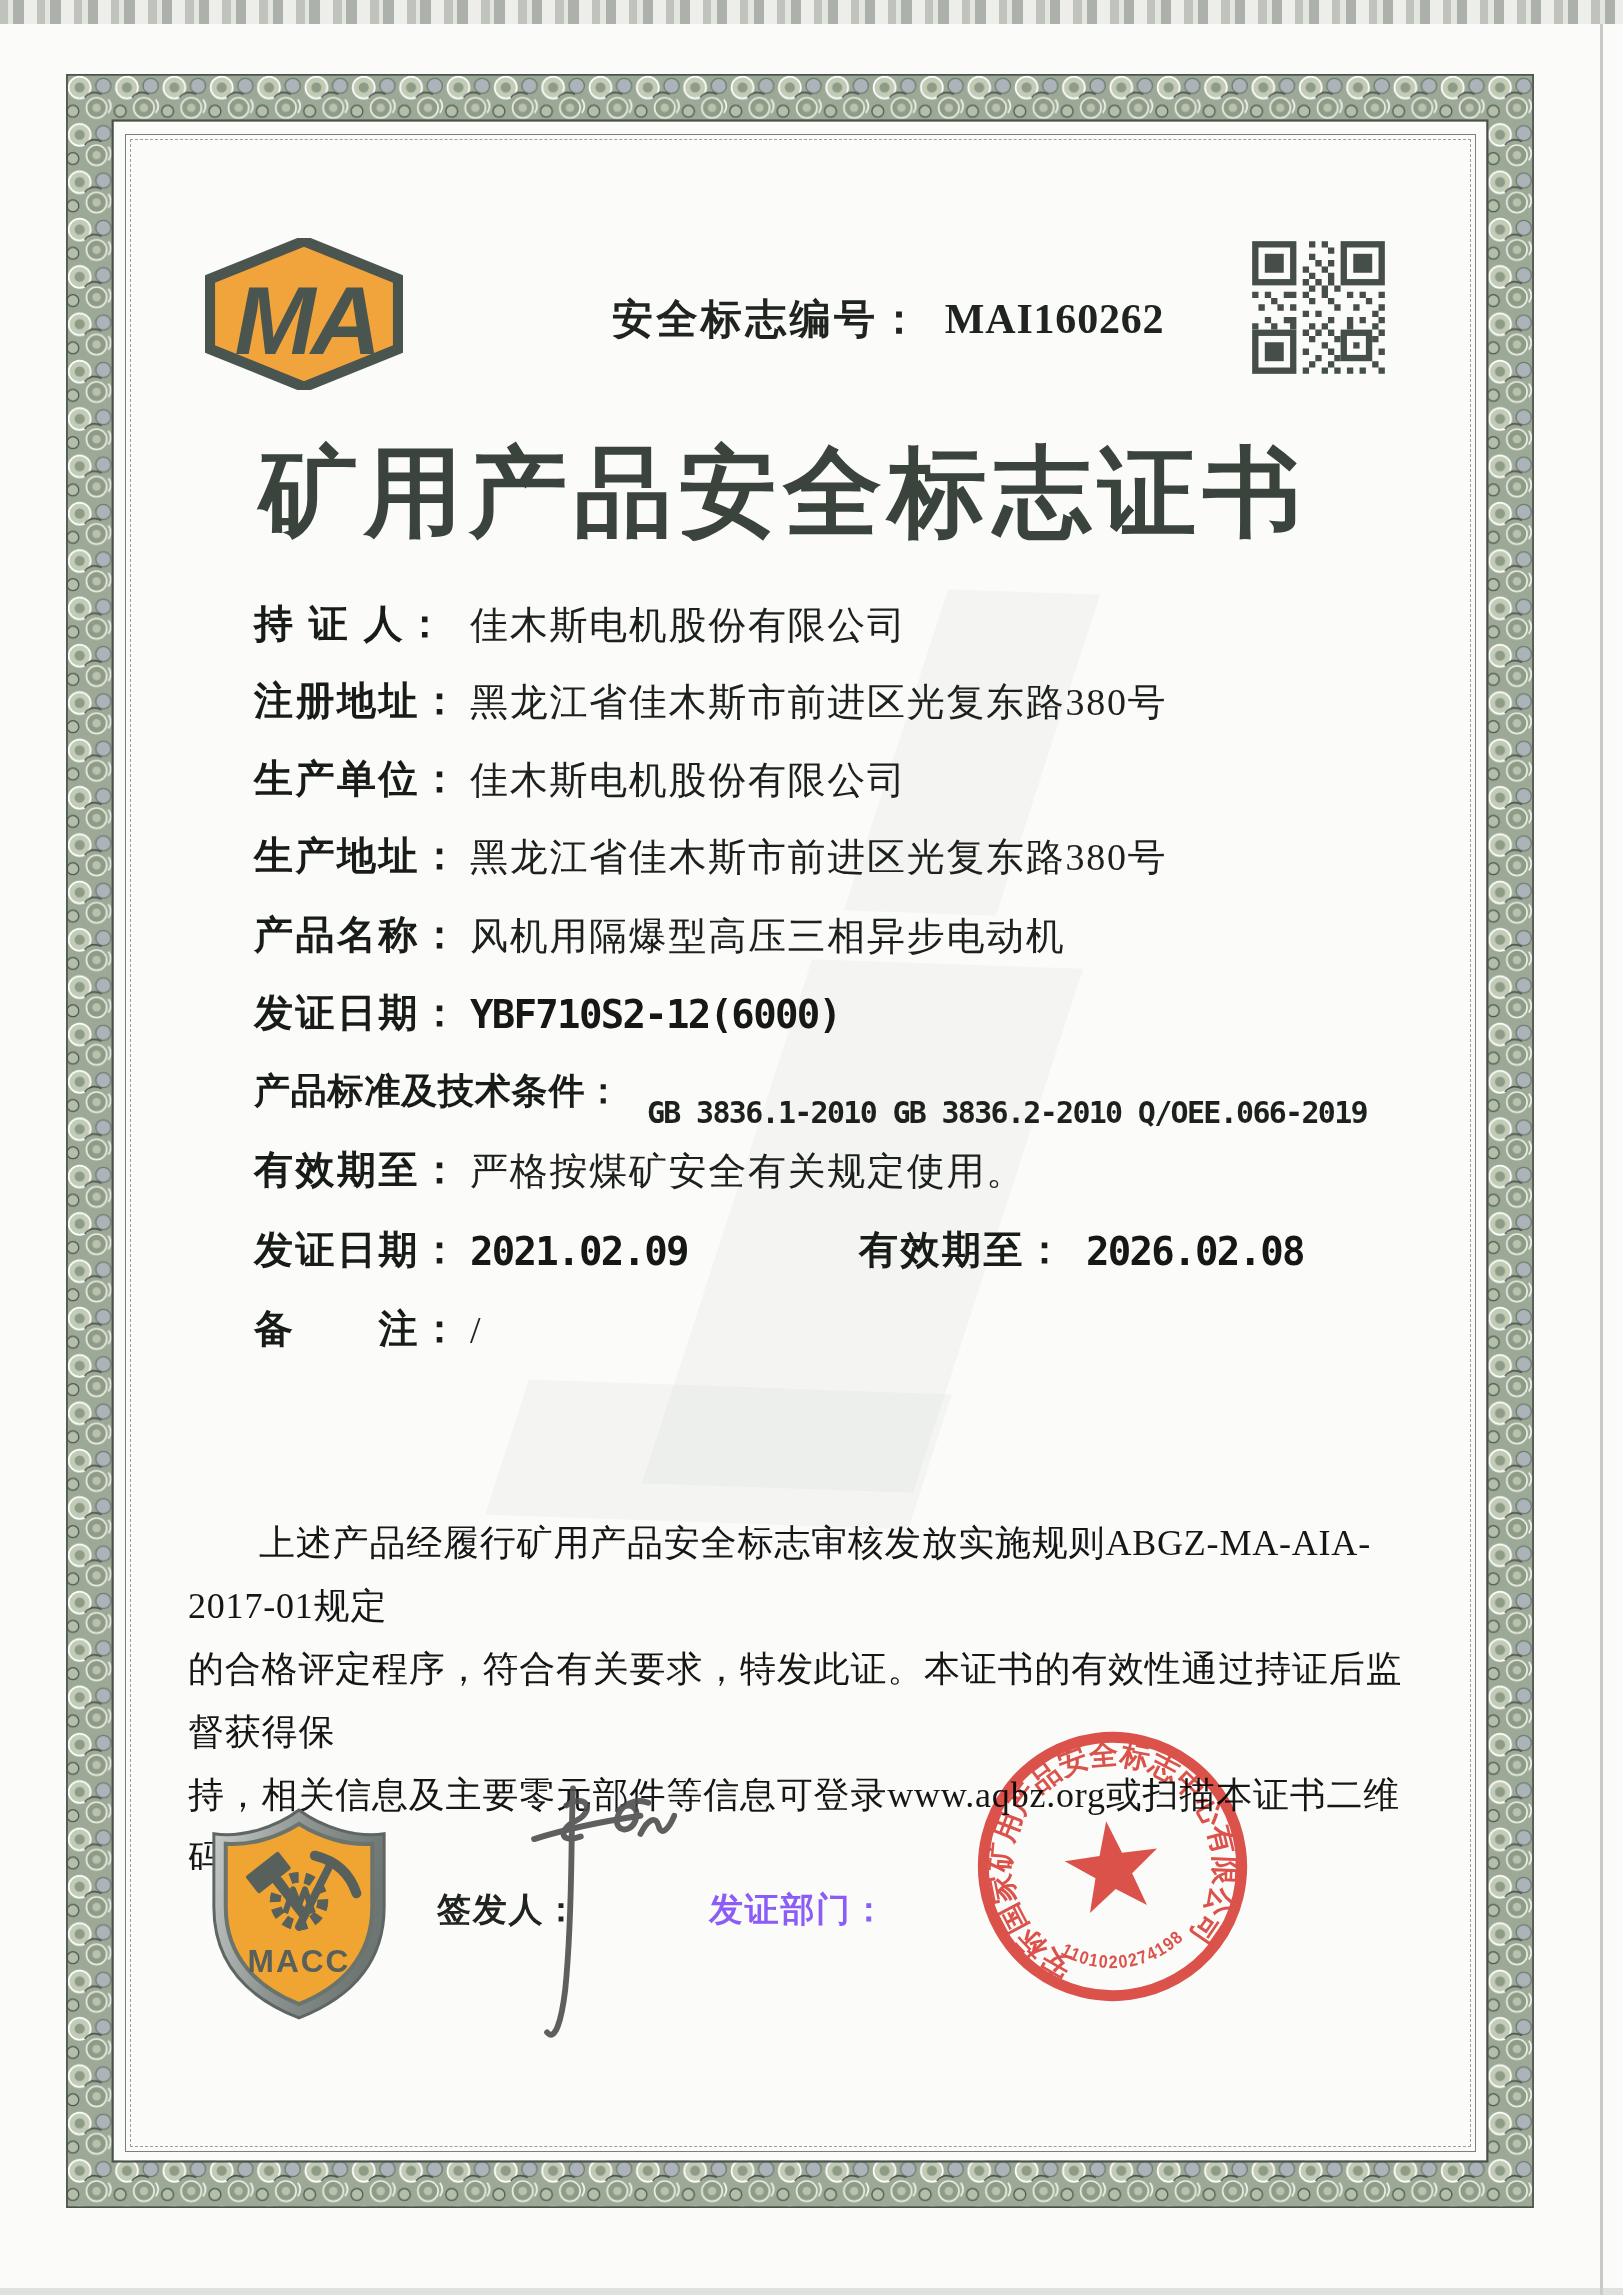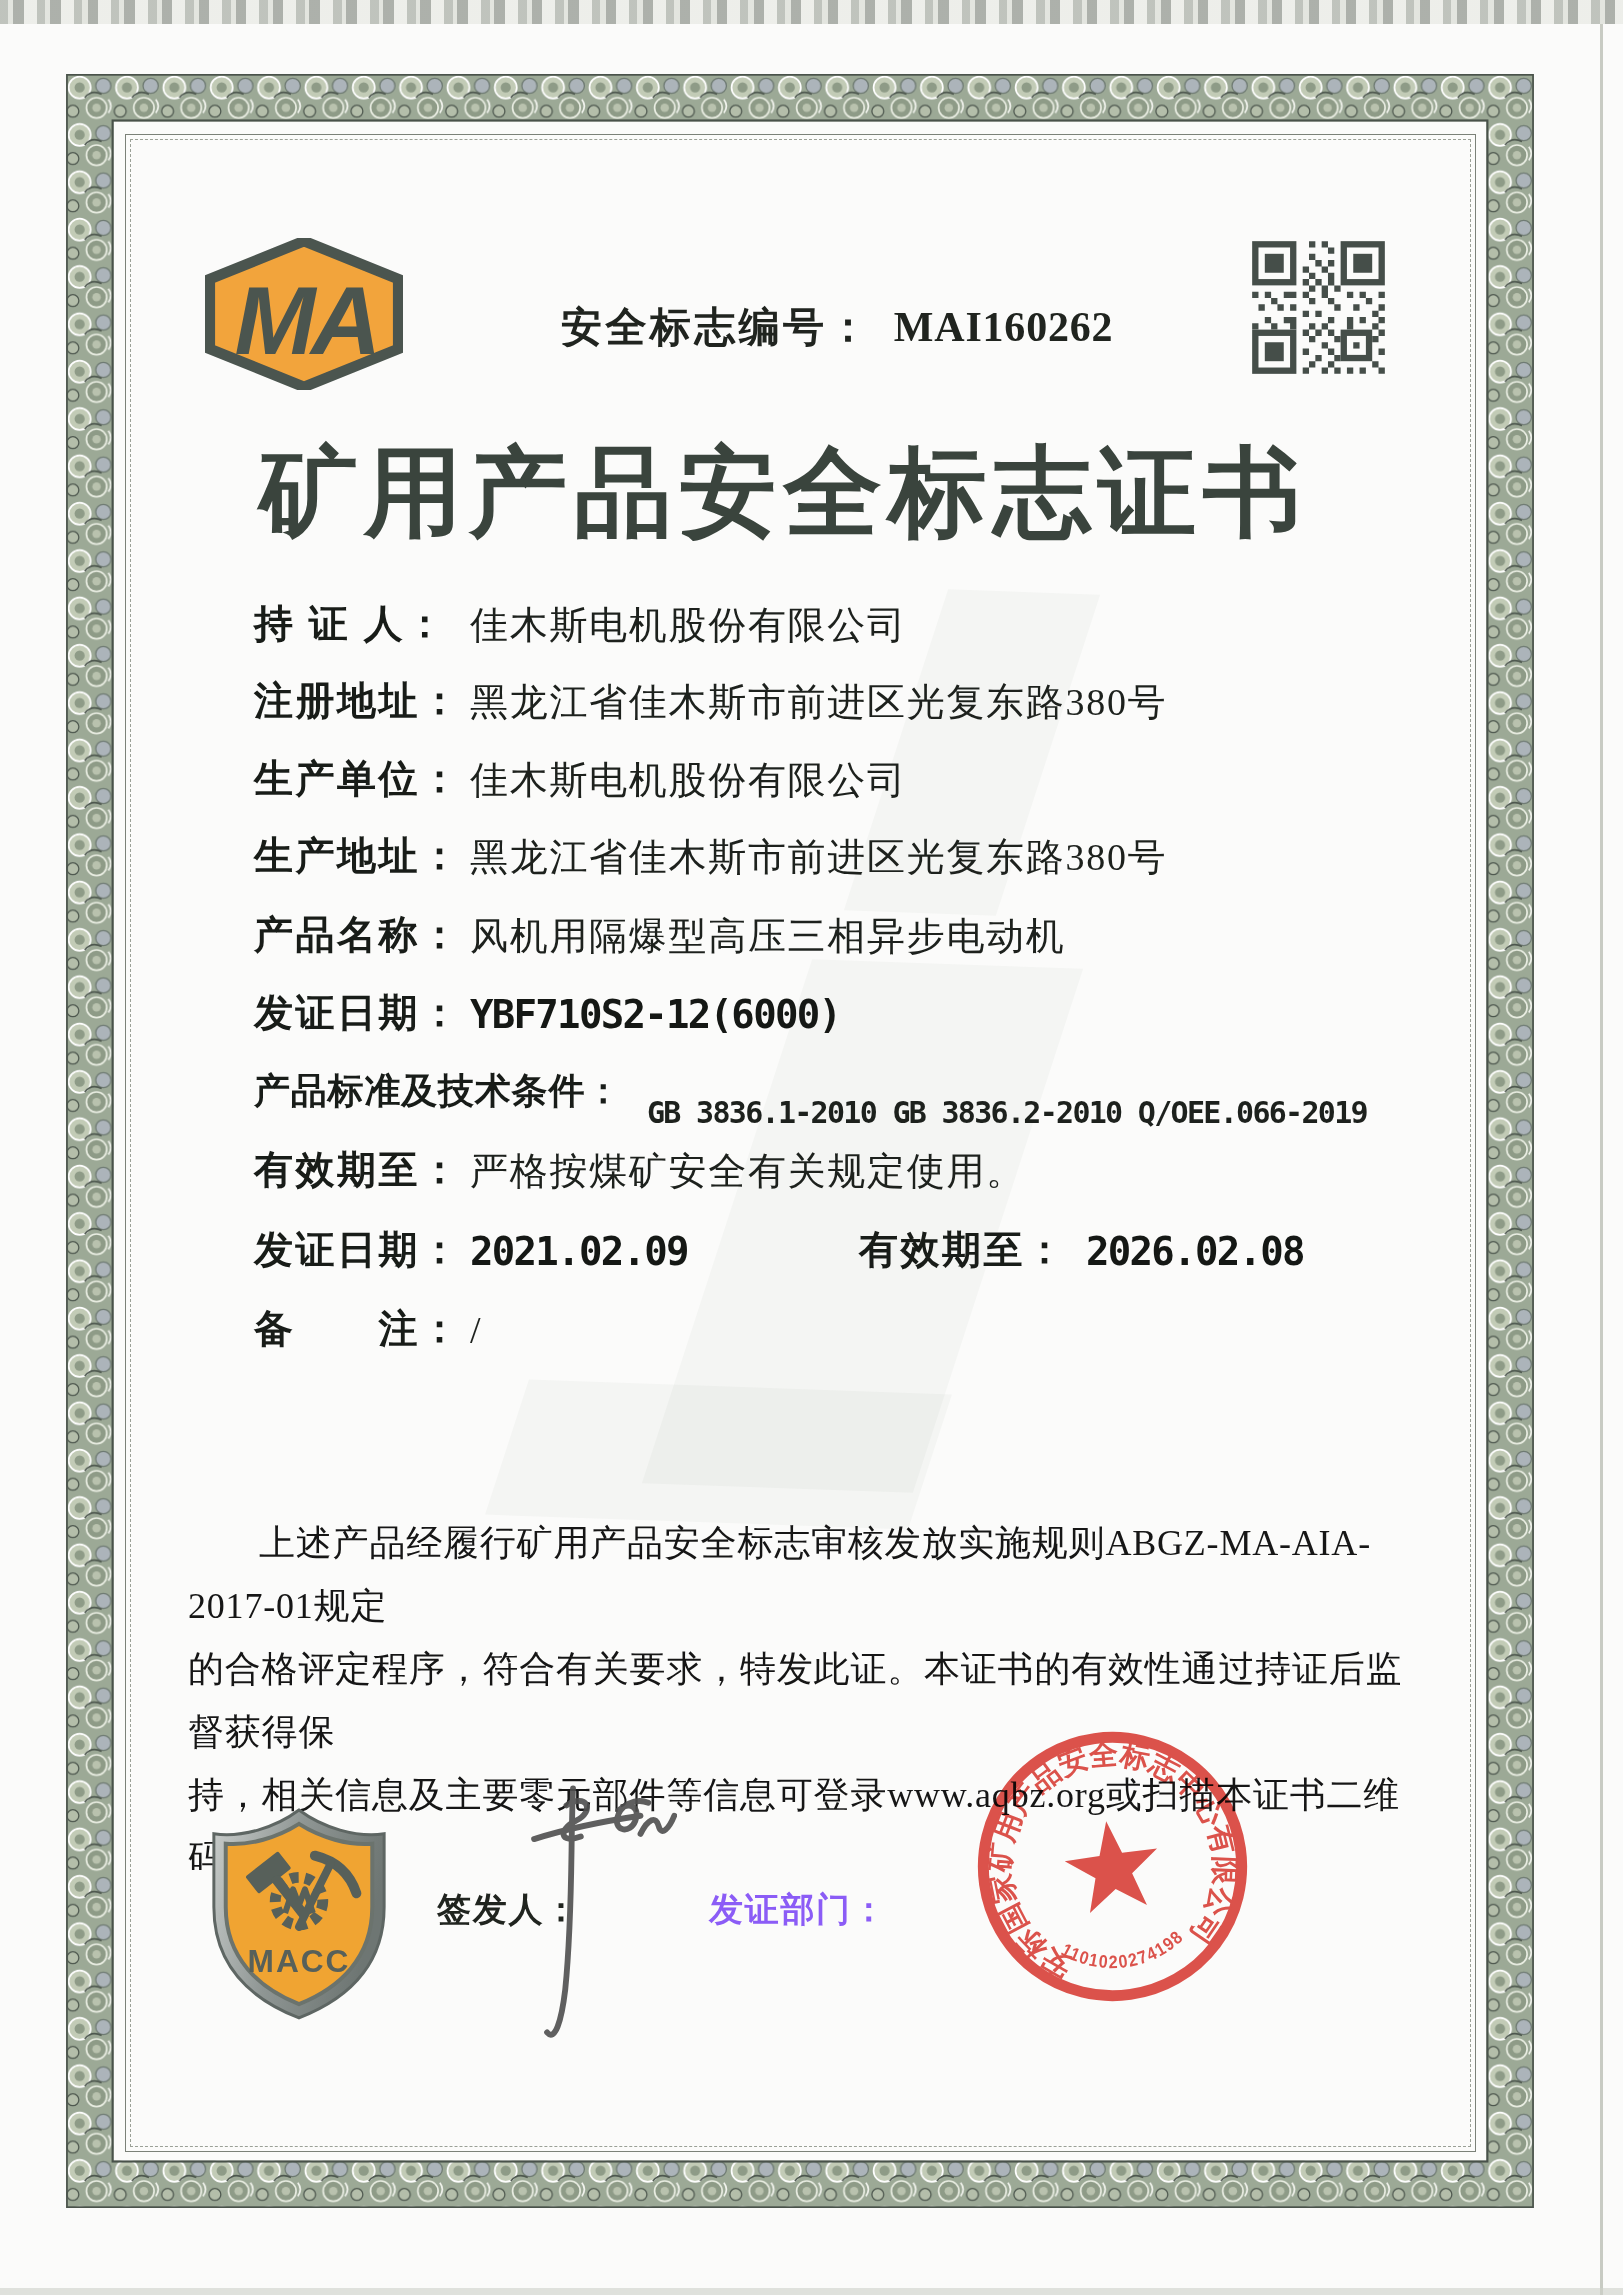--- a/index.html
+++ b/index.html
@@ -15,21 +15,21 @@
     background:repeating-linear-gradient(90deg,#8f968b 0 8.5px,#cfd3c9 8.5px 13.5px,#6d746a 13.5px 24px,#e2e4dd 24px 37px);
     opacity:.55;}
   .scan-bottom{left:0;bottom:0;width:1623px;height:6.8px;background:#cdd1c8;opacity:.6;}
   .paper-edge{left:1600px;top:24px;width:3.4px;height:2272px;background:#c8cbc3;}
   
   .frame{left:66px;top:74px;width:1468px;height:2134px;}
   .hairline{left:125px;top:134px;width:1349px;height:2016px;
     border:1.7px solid #7b8178;outline:0.8px dashed #9aa096;outline-offset:-6px;}
   
   .ma-logo{left:205px;top:238px;width:198px;height:152px;text-decoration:underline;}
-  .safety-line{left:561px;top:296px;white-space:nowrap;margin-top:8px;}
+  .safety-line{left:612px;top:296px;white-space:nowrap;}
   .safety-line .lbl{font:700 41px/1.1 "Liberation Serif",serif;color:#20241f;letter-spacing:3.4px;}
   .safety-line .val{font:700 42px/1.1 "Liberation Serif",serif;color:#20241f;margin-left:22px;letter-spacing:0.8px;}
   .qr{left:1249px;top:238px;width:139px;height:139px;}
   .title{left:52px;top:440px;width:1463px;text-align:center;
     font:700 98px/1.1 "Liberation Serif",serif;color:#3a443d;letter-spacing:6.8px;white-space:nowrap;}
   
   .frow{left:0;width:1623px;height:52px;}
   .flabel{position:absolute;left:254px;top:0;font:700 39px/1.15 "Liberation Sans",sans-serif;
     color:#181c18;letter-spacing:2.5px;white-space:nowrap;}
   .fvalue{position:absolute;left:470px;top:1.7px;font:500 38px/1.15 "Liberation Serif",serif;

